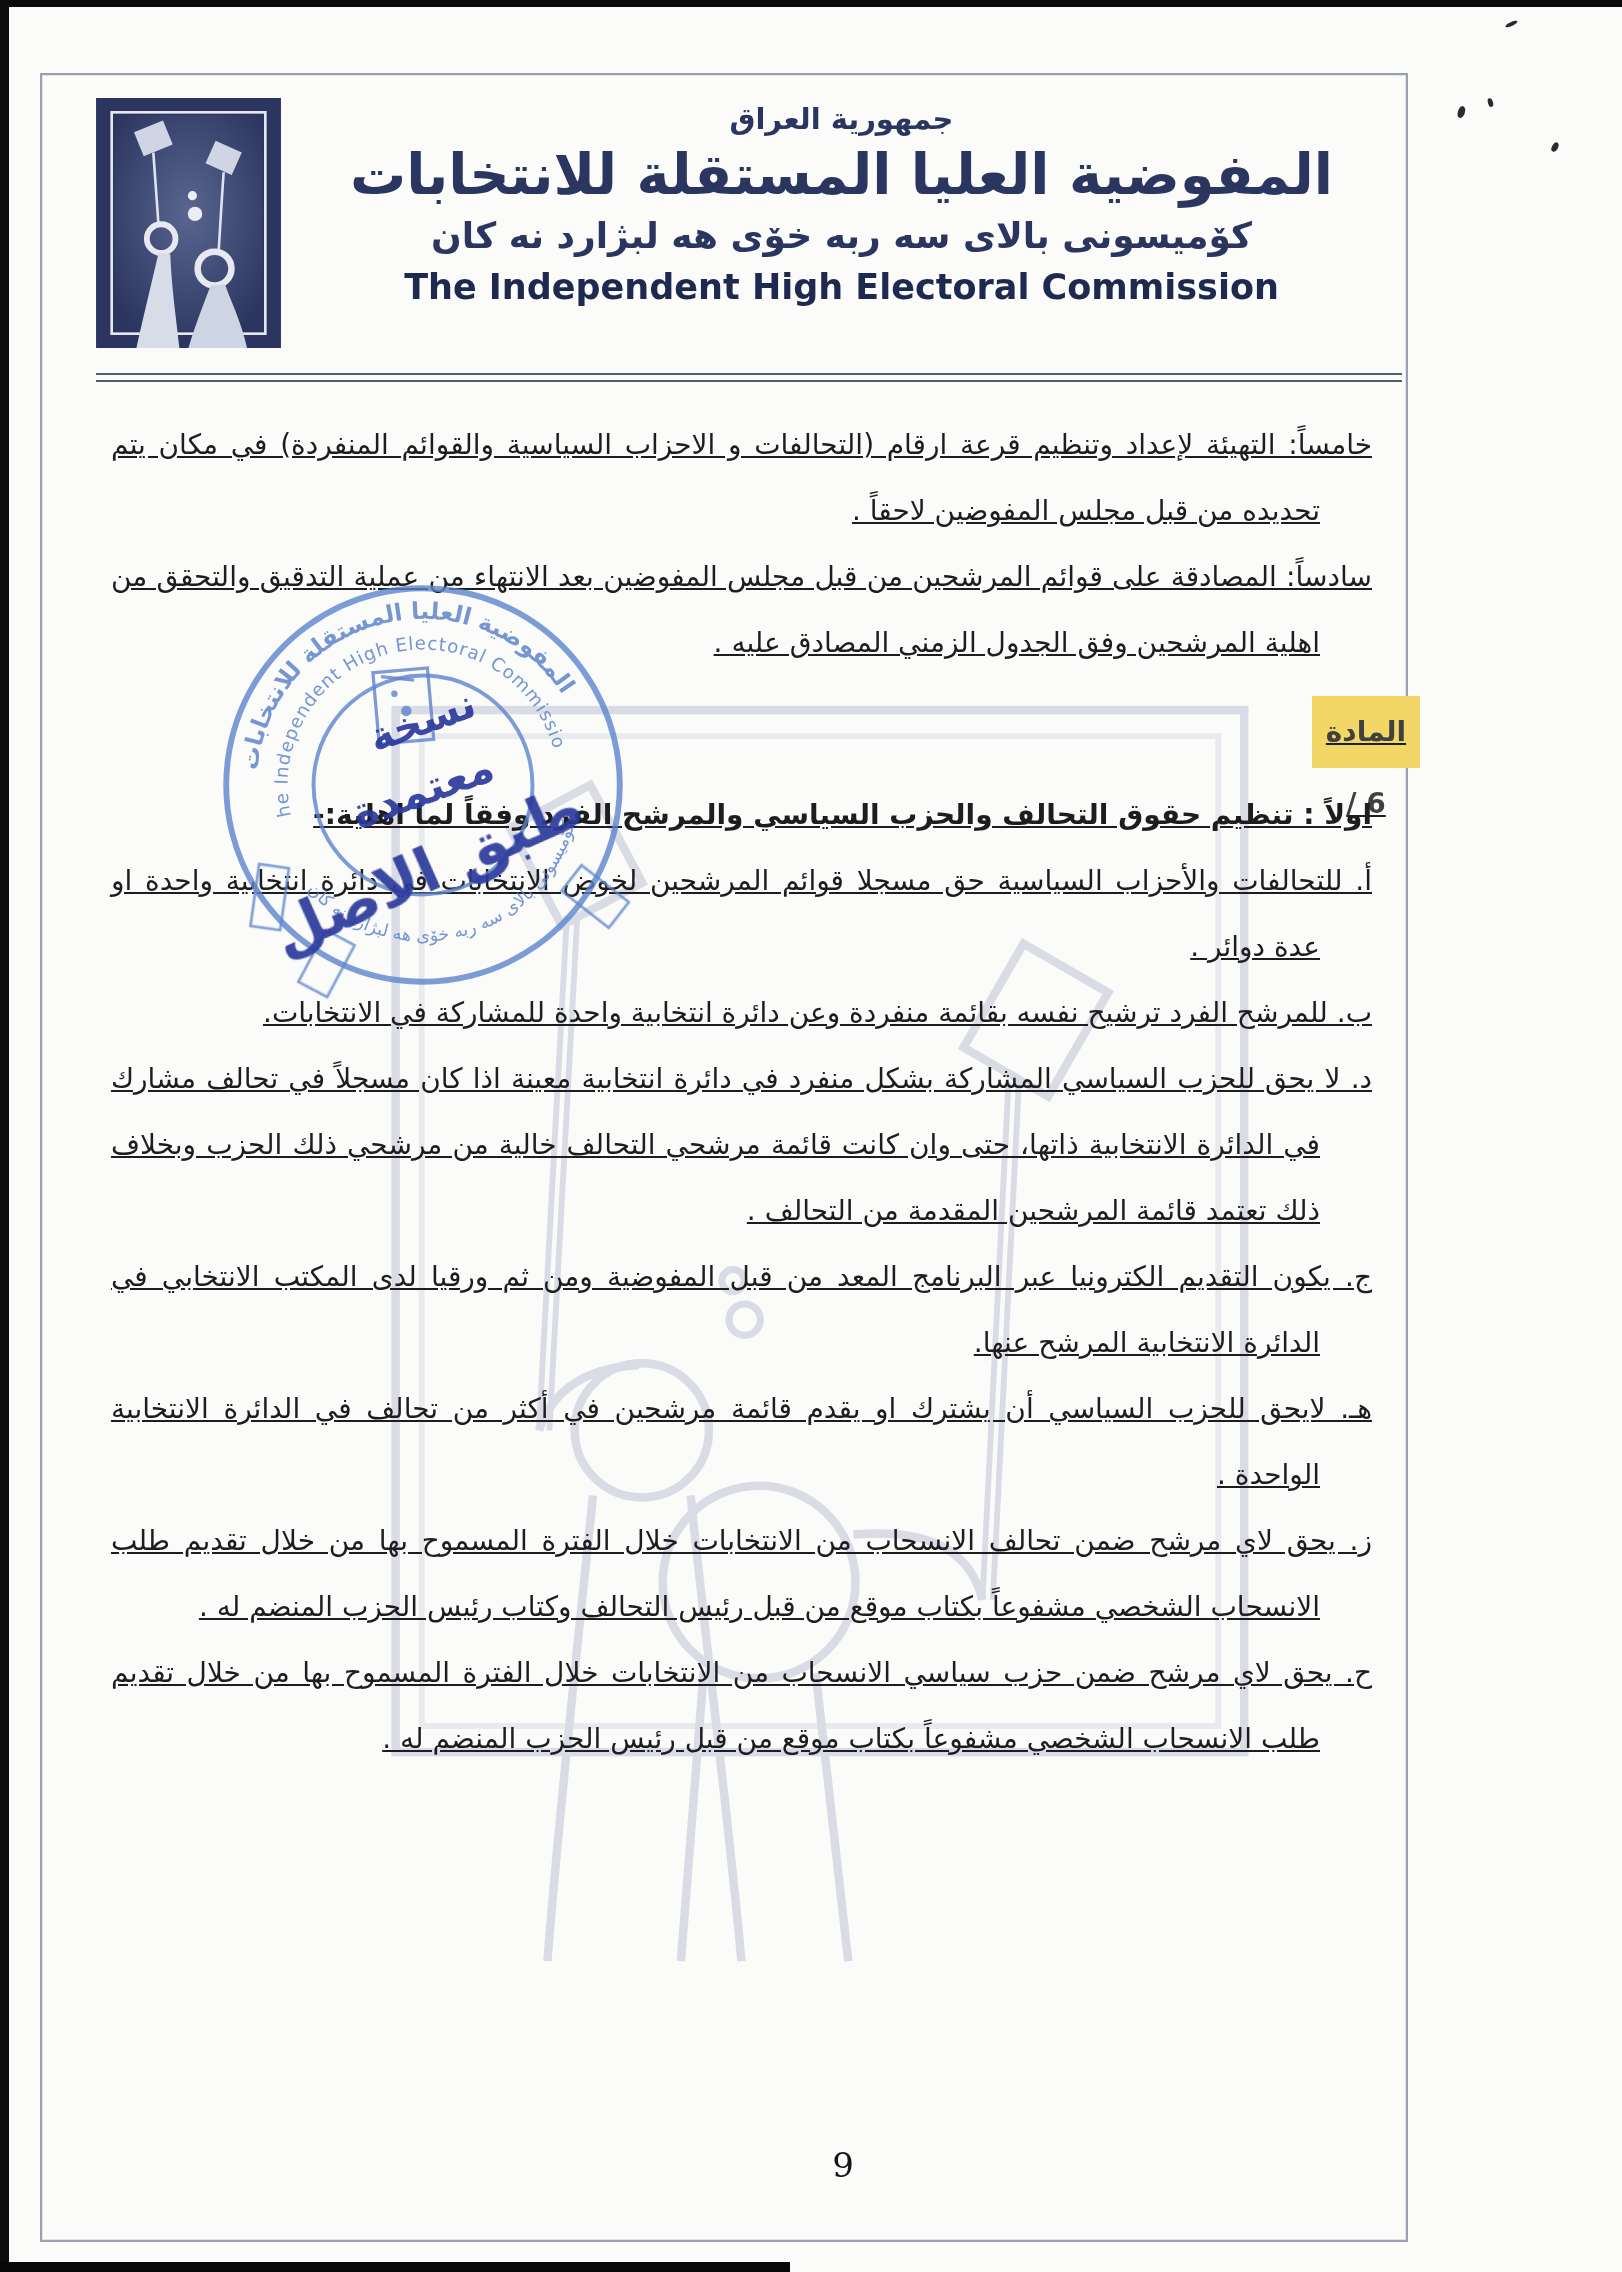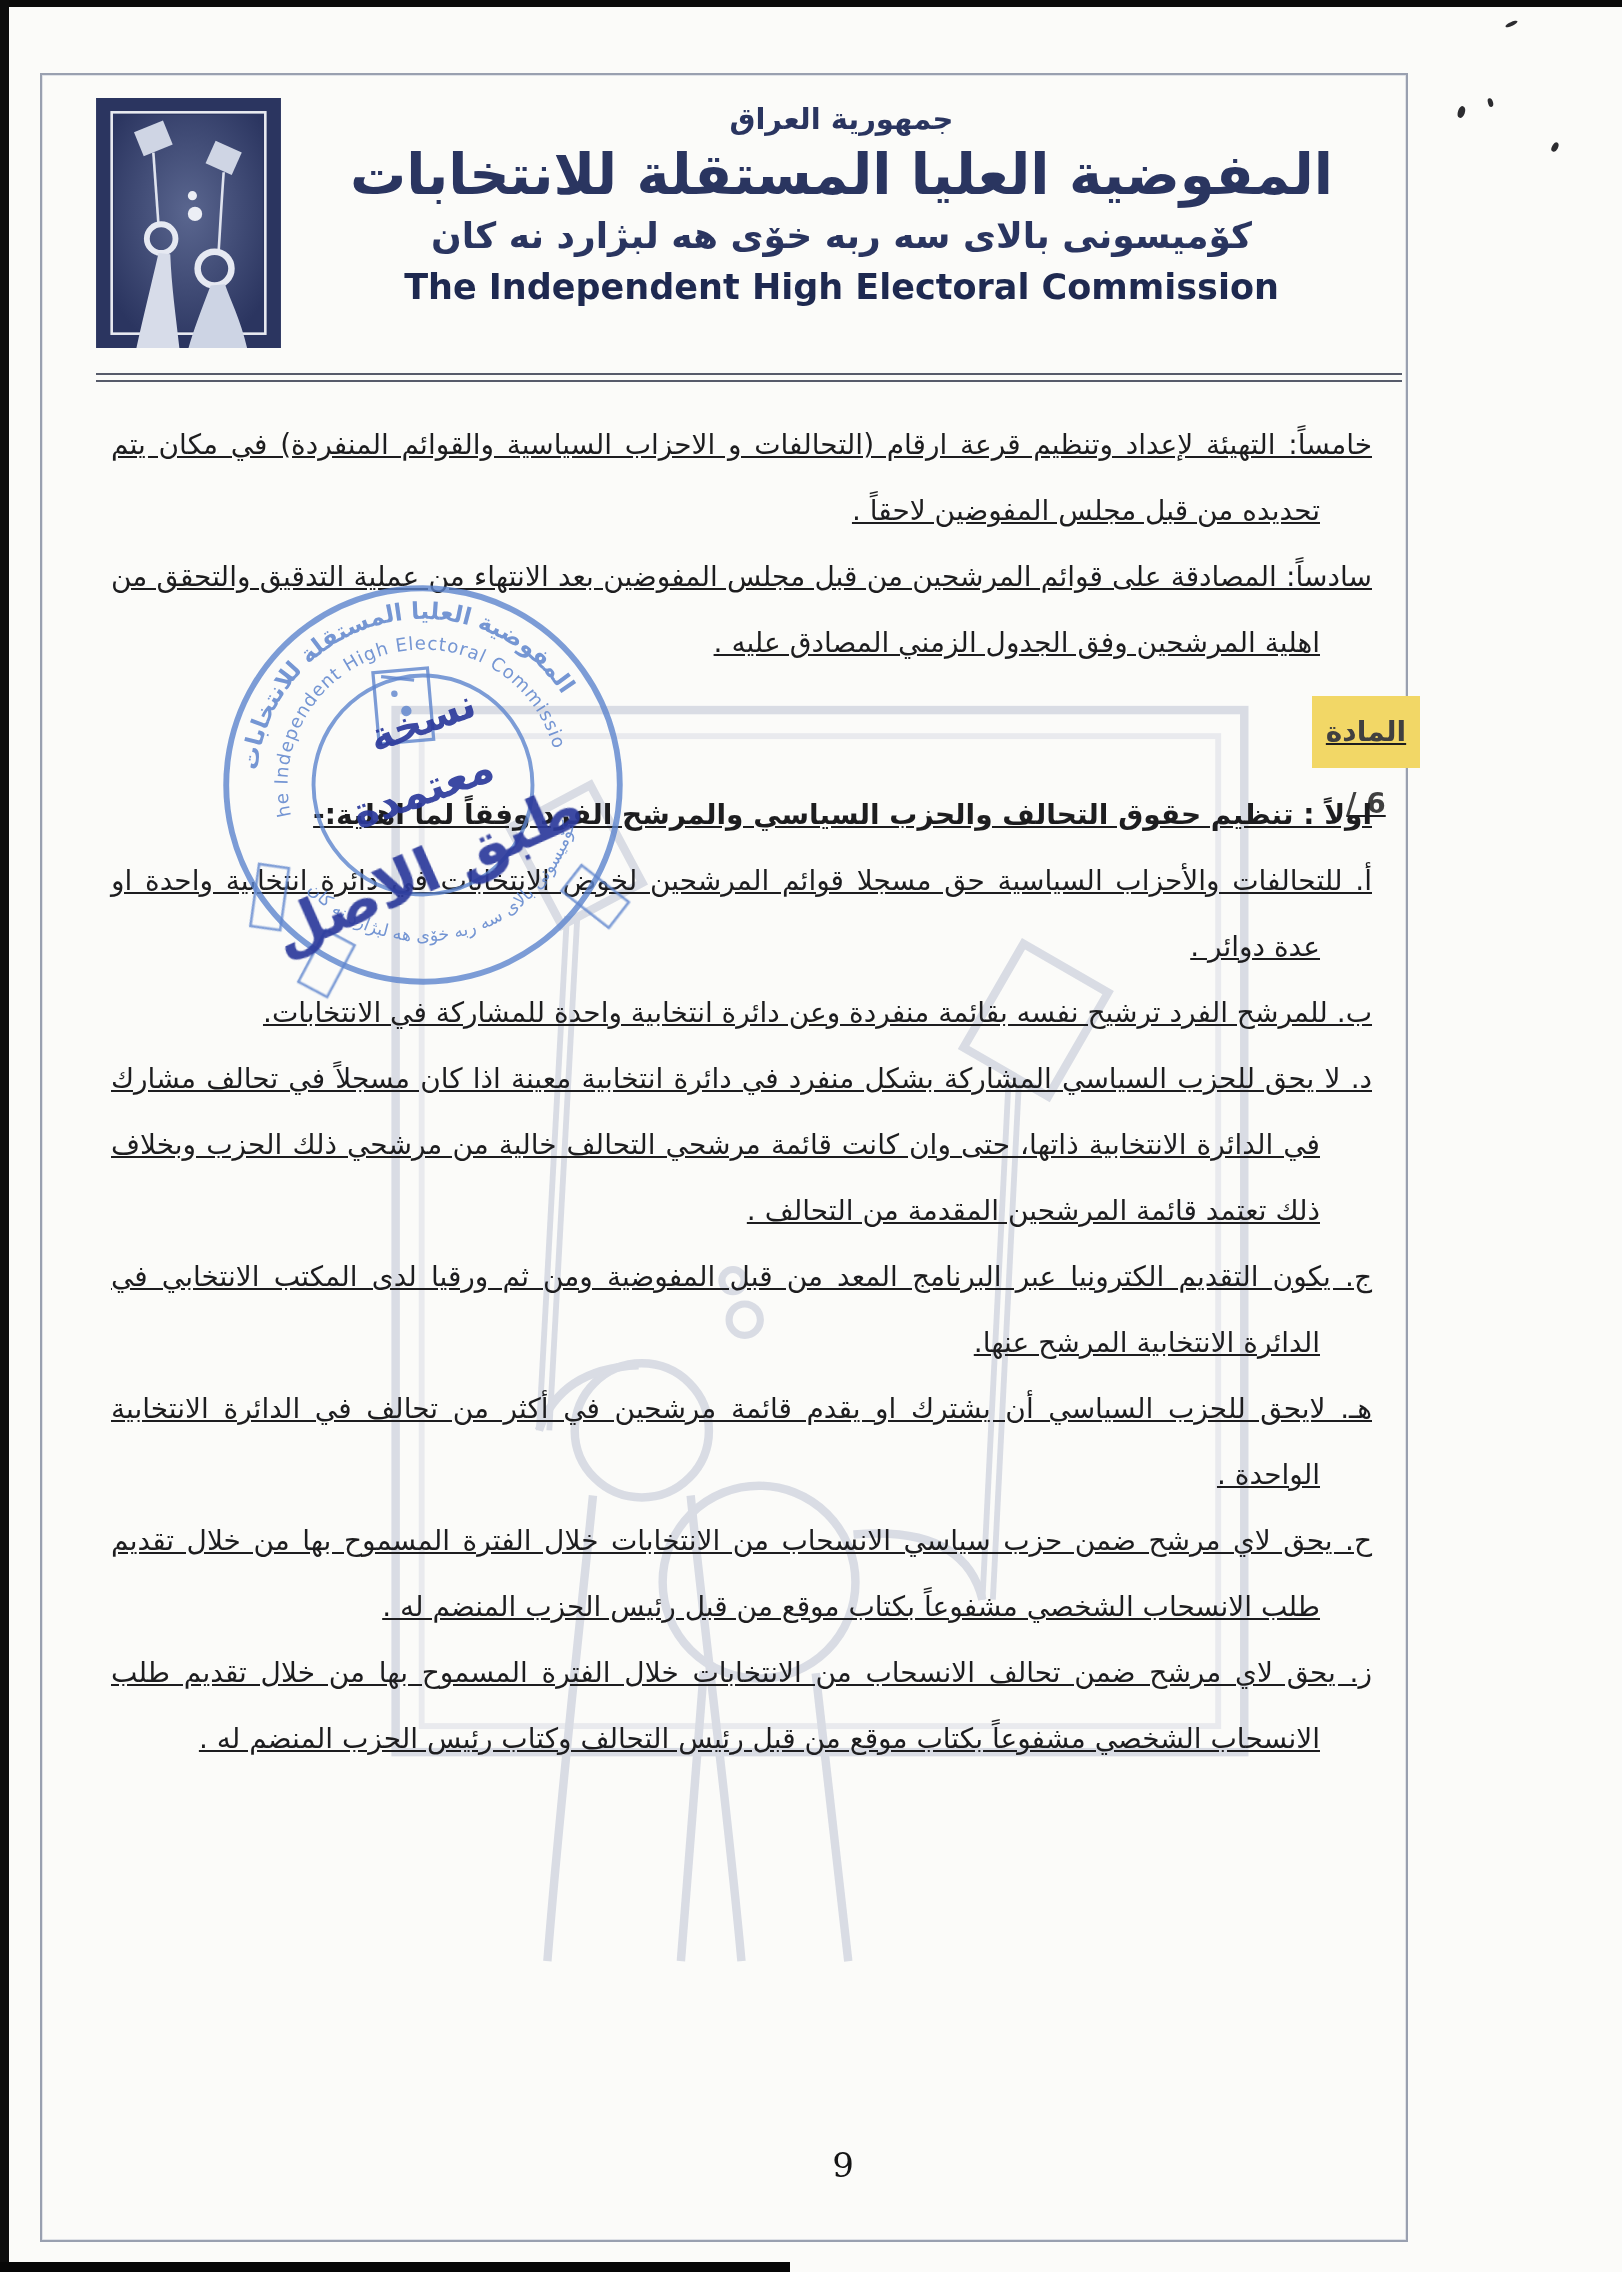--- a/index.html
+++ b/index.html
@@ -147,22 +147,22 @@
   <div class="body-text">
     <p>خامساً: التهيئة لإعداد وتنظيم قرعة ارقام (التحالفات و الاحزاب السياسية والقوائم المنفردة) في مكان يتم تحديده من قبل مجلس المفوضين لاحقاً .</p>
     <p>سادساً: المصادقة على قوائم المرشحين من قبل مجلس المفوضين بعد الانتهاء من عملية التدقيق والتحقق من اهلية المرشحين وفق الجدول الزمني المصادق عليه .</p>
     <div class="article-heading">المادة 6 /</div>
     <p class="bold">اولاً : تنظيم حقوق التحالف والحزب السياسي والمرشح الفرد وفقاً لما اهلية:-</p>
     <p>أ. للتحالفات والأحزاب السياسية حق مسجلا قوائم المرشحين لخوض الانتخابات في دائرة انتخابية واحدة او عدة دوائر .</p>
     <p>ب. للمرشح الفرد ترشيح نفسه بقائمة منفردة وعن دائرة انتخابية واحدة للمشاركة في الانتخابات.</p>
     <p>د. لا يحق للحزب السياسي المشاركة بشكل منفرد في دائرة انتخابية معينة اذا كان مسجلاً في تحالف مشارك في الدائرة الانتخابية ذاتها، حتى وان كانت قائمة مرشحي التحالف خالية من مرشحي ذلك الحزب وبخلاف ذلك تعتمد قائمة المرشحين المقدمة من التحالف .</p>
     <p>ج. يكون التقديم الكترونيا عبر البرنامج المعد من قبل المفوضية ومن ثم ورقيا لدى المكتب الانتخابي في الدائرة الانتخابية المرشح عنها.</p>
     <p>هـ. لايحق للحزب السياسي أن يشترك او يقدم قائمة مرشحين في أكثر من تحالف في الدائرة الانتخابية الواحدة .</p>
+    <p>ز. يحق لاي مرشح ضمن تحالف الانسحاب من الانتخابات خلال الفترة المسموح بها من خلال تقديم طلب الانسحاب الشخصي مشفوعاً بكتاب موقع من قبل رئيس التحالف وكتاب رئيس الحزب المنضم له .</p>
     <p>ح. يحق لاي مرشح ضمن حزب سياسي الانسحاب من الانتخابات خلال الفترة المسموح بها من خلال تقديم طلب الانسحاب الشخصي مشفوعاً بكتاب موقع من قبل رئيس الحزب المنضم له .</p>
-    <p>ز. يحق لاي مرشح ضمن تحالف الانسحاب من الانتخابات خلال الفترة المسموح بها من خلال تقديم طلب الانسحاب الشخصي مشفوعاً بكتاب موقع من قبل رئيس التحالف وكتاب رئيس الحزب المنضم له .</p>
   </div>
 
   <svg class="stamp" width="430" height="430" viewBox="0 0 660 660">
     <defs>
       <path id="arcTopAr" d="M 75,330 A 255 255 0 0 1 585,330"></path>
       <path id="arcTopEn" d="M 122,330 A 208 208 0 0 1 538,330"></path>
       <path id="arcBotKu" d="M 90,330 A 240 240 0 0 0 570,330"></path>
     </defs>
     <circle class="ring" cx="330" cy="330" r="302" stroke-width="9"></circle>
     <circle class="ring" cx="330" cy="330" r="168" stroke-width="6"></circle>

